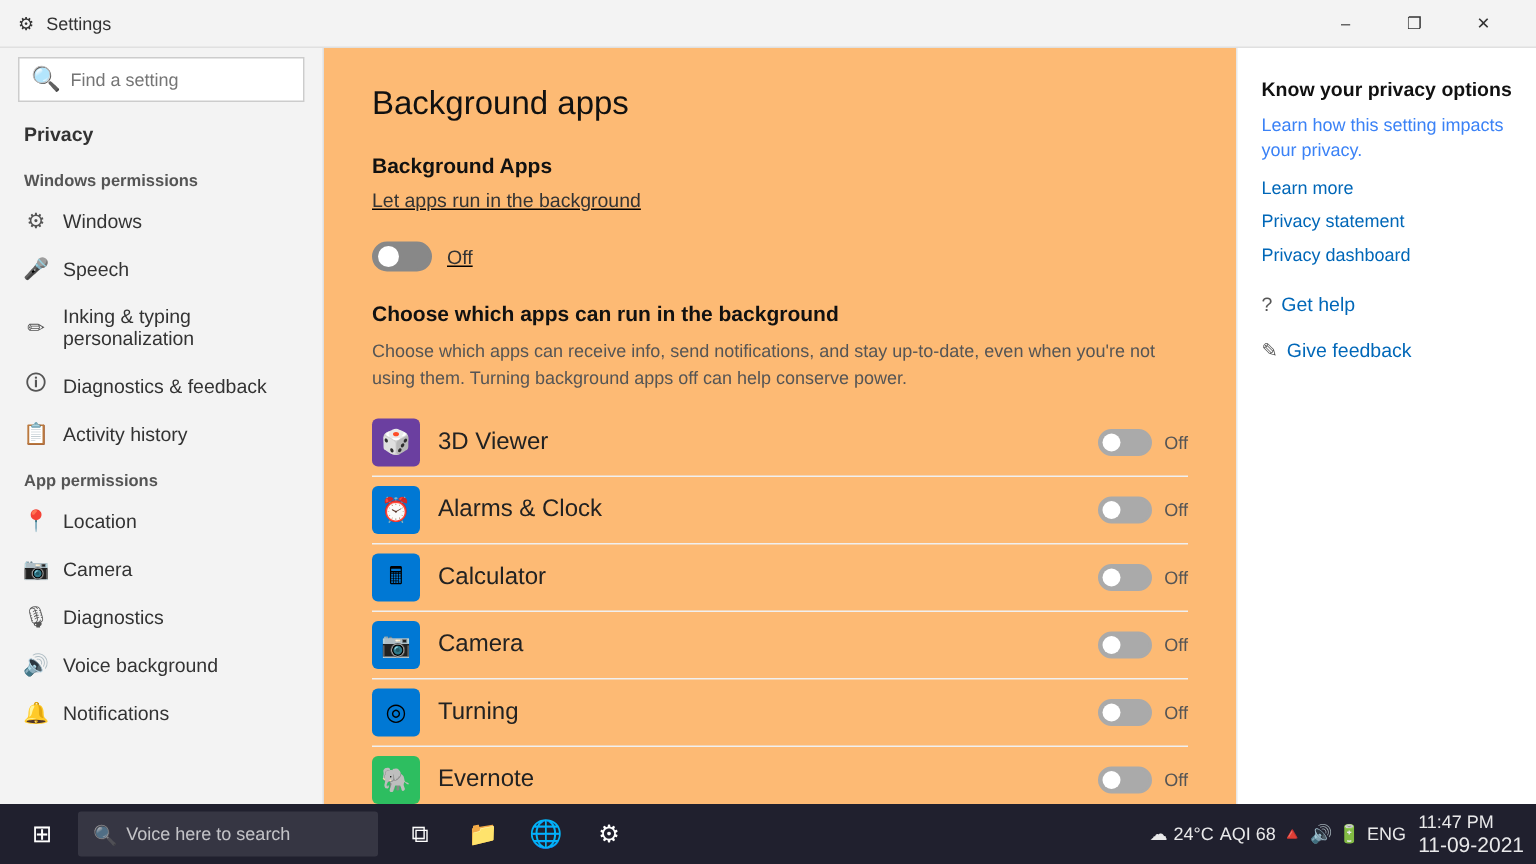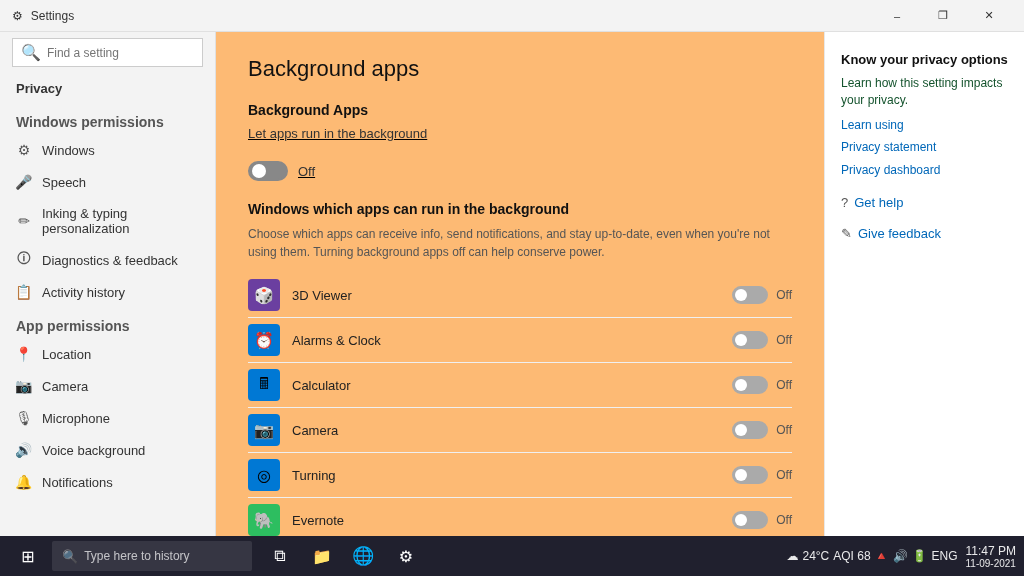--- a/index.html
+++ b/index.html
@@ -44,21 +44,21 @@
       background: white;
       border: 1px solid #ccc;
       padding: 4px 8px;
       gap: 6px;
     }
     .sidebar-search input {
       border: none; outline: none; font-size: 12px; flex: 1; color: #a16207;
     }
     .sidebar-section-label {
       padding: 10px 16px 4px 16px;
-      font-size: 14px;
+      font-size: 11px;
       font-weight: 600;
       color: #555;
       text-transform: none;
     }
     .sidebar-item {
       display: flex;
       align-items: center;
       gap: 10px;
       padding: 8px 16px;
       cursor: pointer;
@@ -106,21 +106,21 @@
       display: flex; align-items: center;
       padding: 6px 0;
       border-bottom: 1px solid #f0f0f0;
     }
     .app-icon {
       width: 32px; height: 32px; border-radius: 4px;
       margin-right: 12px; flex-shrink: 0;
       display: flex; align-items: center; justify-content: center;
       font-size: 16px;
     }
-    .app-name { flex: 1; font-size: 13px; color: #222; }
+    .app-name { flex: 1; font-size: 16px; color: #222; }
     .app-toggle { display: flex; align-items: center; gap: 8px; }
     .small-toggle {
       width: 36px; height: 18px; border-radius: 9px;
       background: #aaa; position: relative; cursor: pointer; flex-shrink: 0;
       border: 2px solid #aaa;
     }
     .small-toggle .knob {
       width: 12px; height: 12px; border-radius: 50%;
       background: white; position: absolute; top: 1px; left: 1px;
     }
@@ -129,21 +129,21 @@
     
     .right-panel {
       width: 200px;
       background: white;
       padding: 20px 16px;
       border-left: 1px solid #e8e8e8;
       flex-shrink: 0;
     }
     .right-section-title { font-size: 13px; font-weight: 600; color: #111; margin-bottom: 8px; }
     .right-link { font-size: 12px; color: #0067b8; cursor: pointer; display: block; margin-bottom: 6px; line-height: 1.4; }
-    .right-desc { font-size: 12px; color: #14532d; margin-bottom: 8px; line-height: 1.4; }
+    .right-desc { font-size: 12px; color: #3b82f6; margin-bottom: 8px; line-height: 1.4; }
     .right-action { display: flex; align-items: center; gap: 6px; margin-top: 16px; cursor: pointer; }
     .right-action-text { font-size: 13px; color: #0067b8; }
     .right-action-icon { font-size: 13px; color: #555; }
 
     
     .taskbar {
       height: 40px;
       background: #1a1a2e;
       background: rgba(20,20,35,0.95);
       display: flex;
@@ -162,21 +162,21 @@
       border-radius: 2px;
       padding: 4px 10px; gap: 6px; height: 30px;
       min-width: 200px;
     }
     .taskbar-search-text { color: rgba(255,255,255,0.7); font-size: 12px; }
     .taskbar-icons { display: flex; align-items: center; gap: 2px; margin-left: 4px; }
     .taskbar-icon { width: 40px; height: 40px; display: flex; align-items: center; justify-content: center; cursor: pointer; color: white; font-size: 16px; }
     .taskbar-right { margin-left: auto; display: flex; align-items: center; gap: 8px; color: rgba(255,255,255,0.9); font-size: 11px; }
     .taskbar-clock { text-align: left; }
     .taskbar-time { display: block; font-size: 12px; }
-    .taskbar-date { display: block; font-size: 10px; }
+    .taskbar-date { display: block; font-size: 14px; }
     .taskbar-sys-icons { display: flex; align-items: center; gap: 4px; font-size: 12px; }
 
     
     .icon-3dviewer { background: #6b3fa0; }
     .icon-alarms { background: #0078d4; }
     .icon-calculator { background: #0078d4; }
     .icon-camera { background: #0078d4; }
     .icon-cortana { background: #0078d4; }
     .icon-evernote { background: #2dbe60; }
   </style>
@@ -231,21 +231,21 @@
     <div class="sidebar-item">
       <span class="icon">📍</span>
       <span>Location</span>
     </div>
     <div class="sidebar-item">
       <span class="icon">📷</span>
       <span>Camera</span>
     </div>
     <div class="sidebar-item">
       <span class="icon">🎙</span>
-      <span>Microphone</span>
+      <span>Diagnostics</span>
     </div>
     <div class="sidebar-item">
       <span class="icon">🔊</span>
       <span>Voice background</span>
     </div>
     <div class="sidebar-item">
       <span class="icon">🔔</span>
       <span>Notifications</span>
     </div>
   </div>
@@ -258,21 +258,21 @@
     <div class="toggle-row">
       <span style="font-size:13px;color:#333;">Let apps run in the background</span>
     </div>
     <div class="toggle-row">
       <div class="toggle off">
         <div class="knob"></div>
       </div>
       <span class="toggle-label">Off</span>
     </div>
 
-    <div class="section-title">Windows which apps can run in the background</div>
+    <div class="section-title">Choose which apps can run in the background</div>
     <div class="section-desc">Choose which apps can receive info, send notifications, and stay up-to-date, even when you're not using them. Turning background apps off can help conserve power.</div>
 
     <div class="app-list">
 
     <div class="app-item">
       <div class="app-icon icon-3dviewer" style="background:#6b3fa0;">
         <span style="font-size:16px;">🎲</span>
       </div>
       <span class="app-name">3D Viewer</span>
       <div class="app-toggle">
@@ -341,21 +341,21 @@
             </div>
         <span class="off-label">Off</span>
       </div>
     </div>
       </div>
   </div>
 
   <div class="right-panel">
     <div class="right-section-title">Know your privacy options</div>
     <div class="right-desc">Learn how this setting impacts your privacy.</div>
-    <a class="right-link">Learn using</a>
+    <a class="right-link">Learn more</a>
     <a class="right-link">Privacy statement</a>
     <a class="right-link">Privacy dashboard</a>
 
     <div class="right-action">
       <span class="right-action-icon">?</span>
       <span class="right-action-text">Get help</span>
     </div>
     <div class="right-action">
       <span class="right-action-icon">✎</span>
       <span class="right-action-text">Give feedback</span>
@@ -363,21 +363,21 @@
   </div>
 
 </div>
 
 <div class="taskbar">
   <div class="taskbar-start">
     <span>⊞</span>
   </div>
   <div class="taskbar-search">
     <span style="color:rgba(255,255,255,0.6);font-size:13px;">🔍</span>
-    <span class="taskbar-search-text">Type here to history</span>
+    <span class="taskbar-search-text">Voice here to search</span>
   </div>
   <div class="taskbar-icons">
     <div class="taskbar-icon">
       <span>⧉</span>
     </div>
     <div class="taskbar-icon">
       <span>📁</span>
     </div>
     <div class="taskbar-icon">
       <span style="font-size:18px;">🌐</span>

